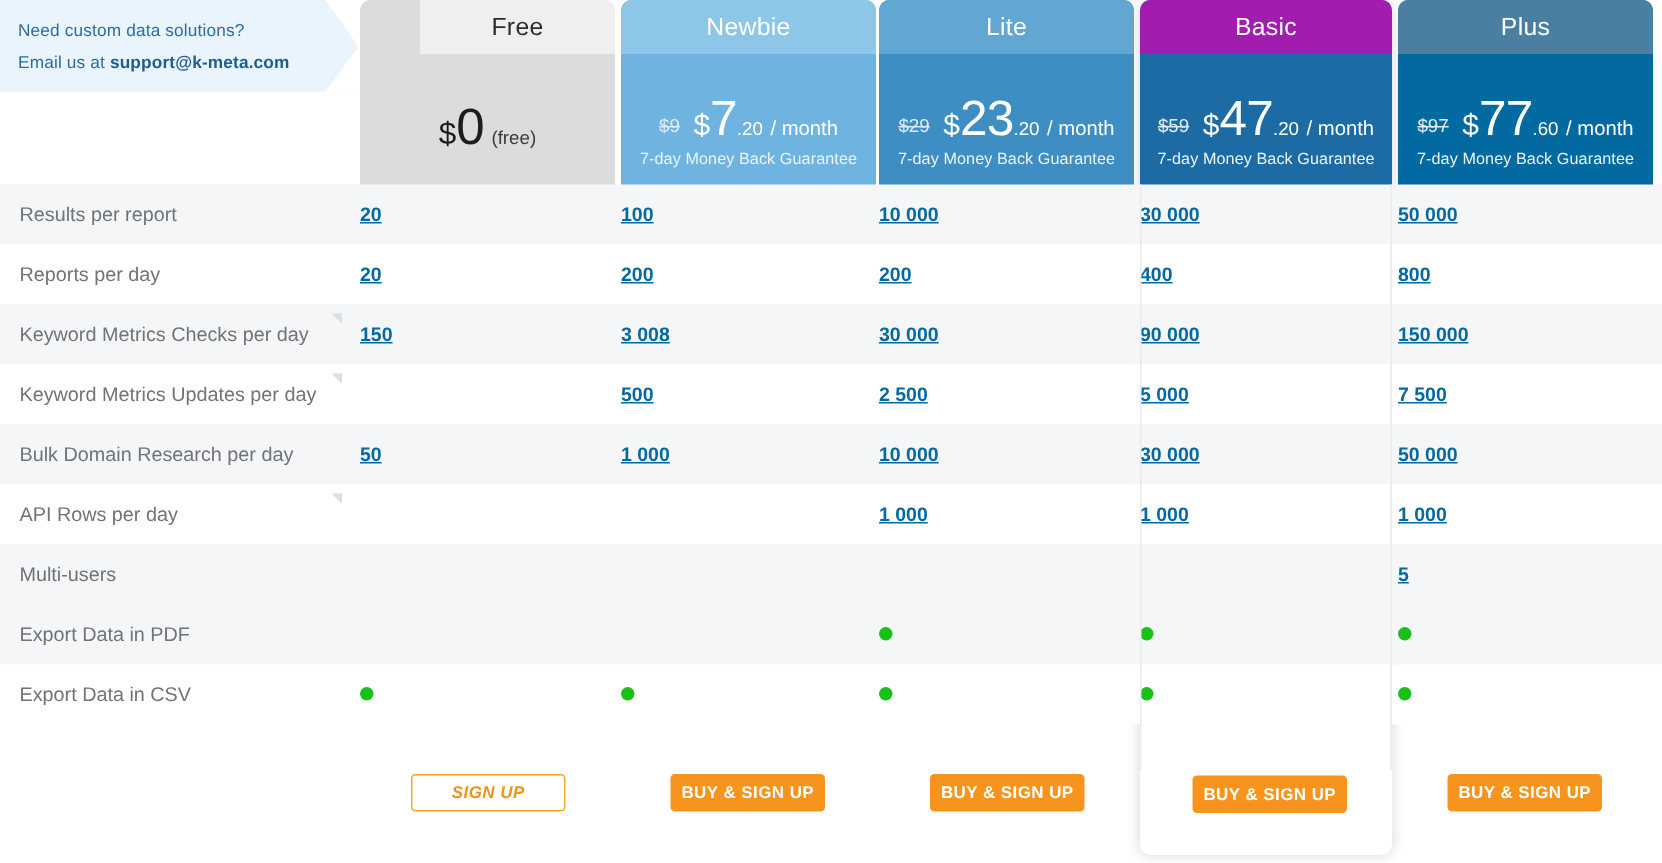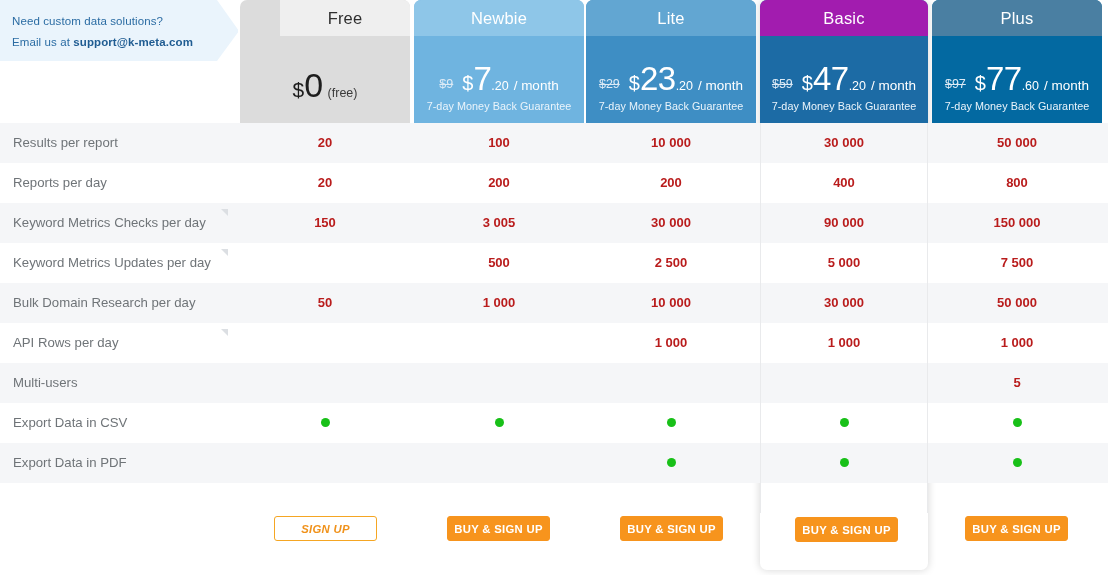--- a/index.html
+++ b/index.html
@@ -164,24 +164,25 @@
     top: 6px;
     width: 0; height: 0;
     border-top: 7px solid #dcdfe3;
     border-left: 7px solid transparent;
   }
   .cell {
     position: absolute;
     top: 0;
     height: 40px;
     line-height: 40px;
-    text-align: center;
+    text-align: left;
     font-size: 13px;
-    color: #b91c1c;
+    color: #0369a1;
     font-weight: bold;
+    text-decoration: underline;
   }
   .dot {
     display: inline-block;
     width: 9px; height: 9px;
     border-radius: 50%;
     background: #18c018;
     vertical-align: middle;
     position: relative;
     top: -1px;
   }
@@ -340,21 +341,21 @@
         <div class="cell col-free">20</div>
         <div class="cell col-newbie">200</div>
         <div class="cell col-lite">200</div>
         <div class="cell col-basic">400</div>
         <div class="cell col-plus">800</div>
       </div>
       <div class="frow odd">
         <div class="label">Keyword Metrics Checks per day</div>
         <div class="tip-marker" style="left: 221px;"></div>
         <div class="cell col-free">150</div>
-        <div class="cell col-newbie">3 005</div>
+        <div class="cell col-newbie">3 008</div>
         <div class="cell col-lite">30 000</div>
         <div class="cell col-basic">90 000</div>
         <div class="cell col-plus">150 000</div>
       </div>
       <div class="frow even">
         <div class="label">Keyword Metrics Updates per day</div>
         <div class="tip-marker" style="left: 221px;"></div>
         <div class="cell col-free"></div>
         <div class="cell col-newbie">500</div>
         <div class="cell col-lite">2 500</div>
@@ -379,36 +380,36 @@
         <div class="cell col-plus">1 000</div>
       </div>
       <div class="frow odd">
         <div class="label">Multi-users</div>
         <div class="cell col-free"></div>
         <div class="cell col-newbie"></div>
         <div class="cell col-lite"></div>
         <div class="cell col-basic"></div>
         <div class="cell col-plus">5</div>
       </div>
+      <div class="frow odd">
+        <div class="label">Export Data in PDF</div>
+        <div class="cell col-free"></div>
+        <div class="cell col-newbie"></div>
+        <div class="cell col-lite"><span class="dot"></span></div>
+        <div class="cell col-basic"><span class="dot"></span></div>
+        <div class="cell col-plus"><span class="dot"></span></div>
+      </div>
       <div class="frow even">
         <div class="label">Export Data in CSV</div>
         <div class="cell col-free"><span class="dot"></span></div>
         <div class="cell col-newbie"><span class="dot"></span></div>
         <div class="cell col-lite"><span class="dot"></span></div>
         <div class="cell col-basic"><span class="dot"></span></div>
         <div class="cell col-plus"><span class="dot"></span></div>
       </div>
-      <div class="frow odd">
-        <div class="label">Export Data in PDF</div>
-        <div class="cell col-free"></div>
-        <div class="cell col-newbie"></div>
-        <div class="cell col-lite"><span class="dot"></span></div>
-        <div class="cell col-basic"><span class="dot"></span></div>
-        <div class="cell col-plus"><span class="dot"></span></div>
-      </div>
     </div>
 
   <div class="hl-sep left"></div>
   <div class="hl-sep right"></div>
 
   <div class="cta-area">
     <div class="btn btn-outline btn-free">SIGN UP</div>
     <div class="btn btn-solid btn-newbie">BUY &amp; SIGN UP</div>
     <div class="btn btn-solid btn-lite">BUY &amp; SIGN UP</div>
     <div class="btn btn-solid btn-basic">BUY &amp; SIGN UP</div>

